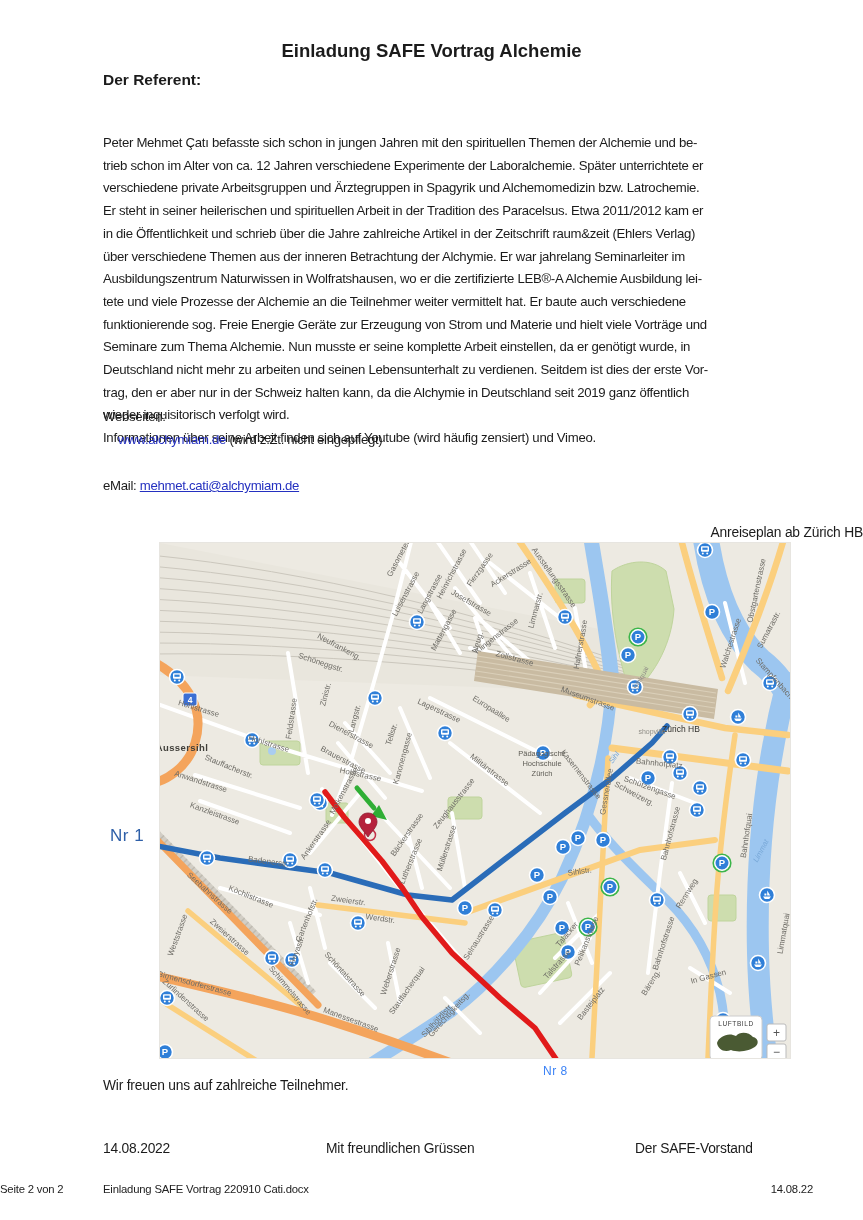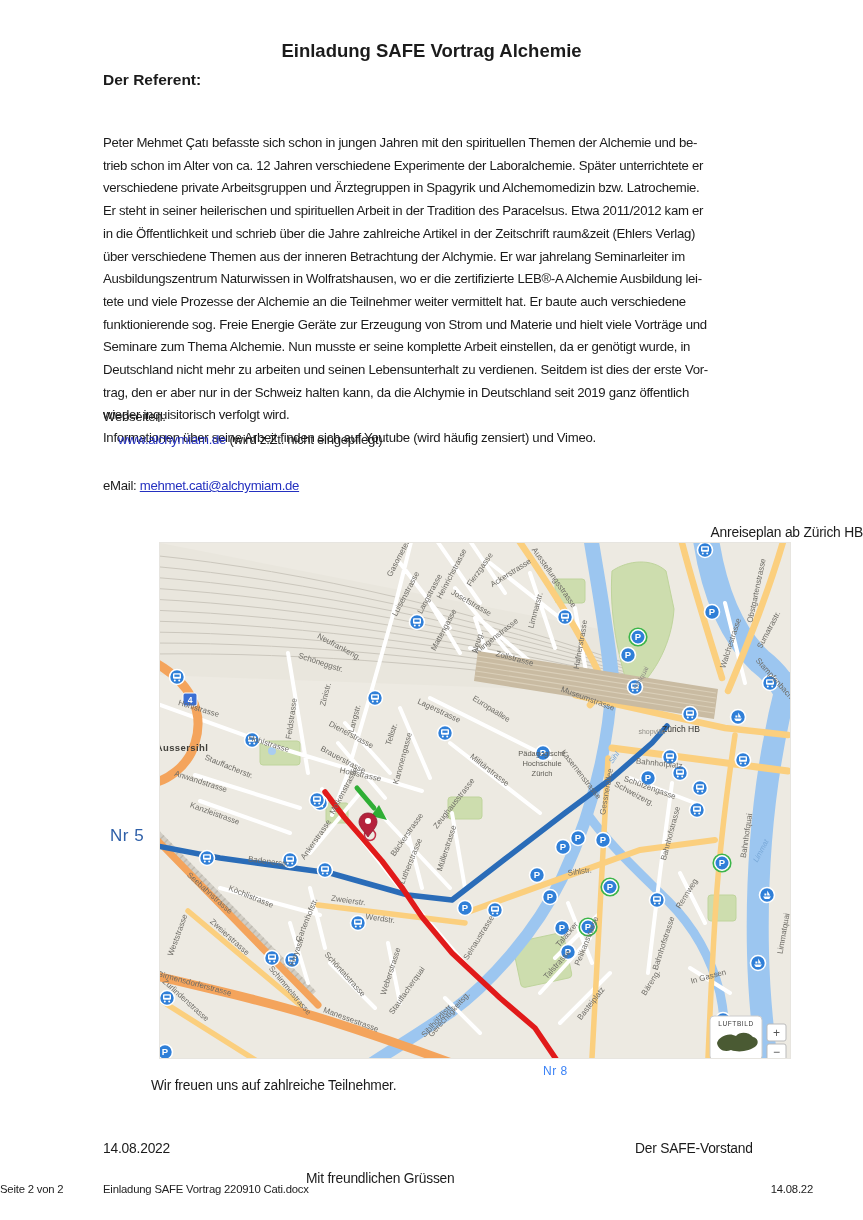--- a/index.html
+++ b/index.html
@@ -16,24 +16,24 @@
   .l3{top:478px;left:103px;}
   .lnk{color:#2430C0;text-decoration:none;cursor:pointer;}
   .lnk.ul{text-decoration:underline;}
   .lnk.visited{color:#A05A6A;text-decoration:underline;}
   .lrow .p2{position:absolute;left:257px;}
   .lrow .p3{position:absolute;left:462px;}
   .caption{top:509px;left:0;width:100%;text-align:right;font-size:13.8px;letter-spacing:-0.2px;margin-top:16px;}
   .mapwrap{top:543px;left:160px;width:630px;height:515px;outline:1px solid #E7E5E0;}
   .nr3{top:826px;left:110px;font-size:17px;color:#2E5FA8;letter-spacing:.5px;}
   .nr8{top:1064px;left:543px;font-size:12px;color:#3b82f6;letter-spacing:.5px;}
-  .thanks{top:1078px;left:103px;font-size:13.8px;letter-spacing:-0.2px;margin-left:48px;}
+  .thanks{top:1078px;left:103px;font-size:13.8px;letter-spacing:-0.2px;}
   .srow{font-size:13.8px;letter-spacing:-0.2px;}
   .sdate{top:1141px;left:103px;}
-  .sgreet{top:1141px;left:306px;margin-top:30px;}
+  .sgreet{top:1141px;left:326px;}
   .ssign{top:1141px;left:620px;margin-left:15px;}
   .frow{font-size:11.3px;letter-spacing:-0.2px;color:#222;}
   .f1{top:1183px;left:103px;}
   .f2{top:1183px;left:0;width:100%;text-align:left;}
   .f3{top:1183px;left:745px;width:68px;text-align:right;}
   
   .lbl{font-family:"Liberation Sans",sans-serif;fill:#6E6C66;font-size:8px;text-anchor:middle;}
   .lbl.area{fill:#3F3E39;font-weight:bold;font-size:9.5px;letter-spacing:.4px;}
   .lbl.place{fill:#33322E;font-size:8.5px;}
   .lbl.minor{fill:#908E87;font-size:7px;}
@@ -340,21 +340,21 @@
       </g>
       <g>
         <rect x="607" y="481" width="19" height="17" rx="2" fill="#fff" stroke="#BBBBBB"></rect>
         <text class="zoomtxt" x="616.5" y="494">+</text>
         <rect x="607" y="501" width="19" height="16" rx="2" fill="#fff" stroke="#BBBBBB"></rect>
         <text class="zoomtxt" x="616.5" y="513">−</text>
       </g>
     </svg>
   </div>
 
-  <div class="abs nr3">Nr 5</div>
+  <div class="abs nr3">Nr 1</div>
   <div class="abs nr8">Nr 8</div>
 
   <div class="abs thanks">Wir freuen uns auf zahlreiche Teilnehmer.</div>
   <div class="abs srow sdate">14.08.2022</div>
   <div class="abs srow sgreet">Mit freundlichen Grüssen</div>
   <div class="abs srow ssign">Der SAFE-Vorstand</div>
 
   <div class="abs frow f1">Einladung SAFE Vortrag 220910 Cati.docx</div>
   <div class="abs frow f2">Seite 2 von 2</div>
   <div class="abs frow f3">14.08.22</div>

